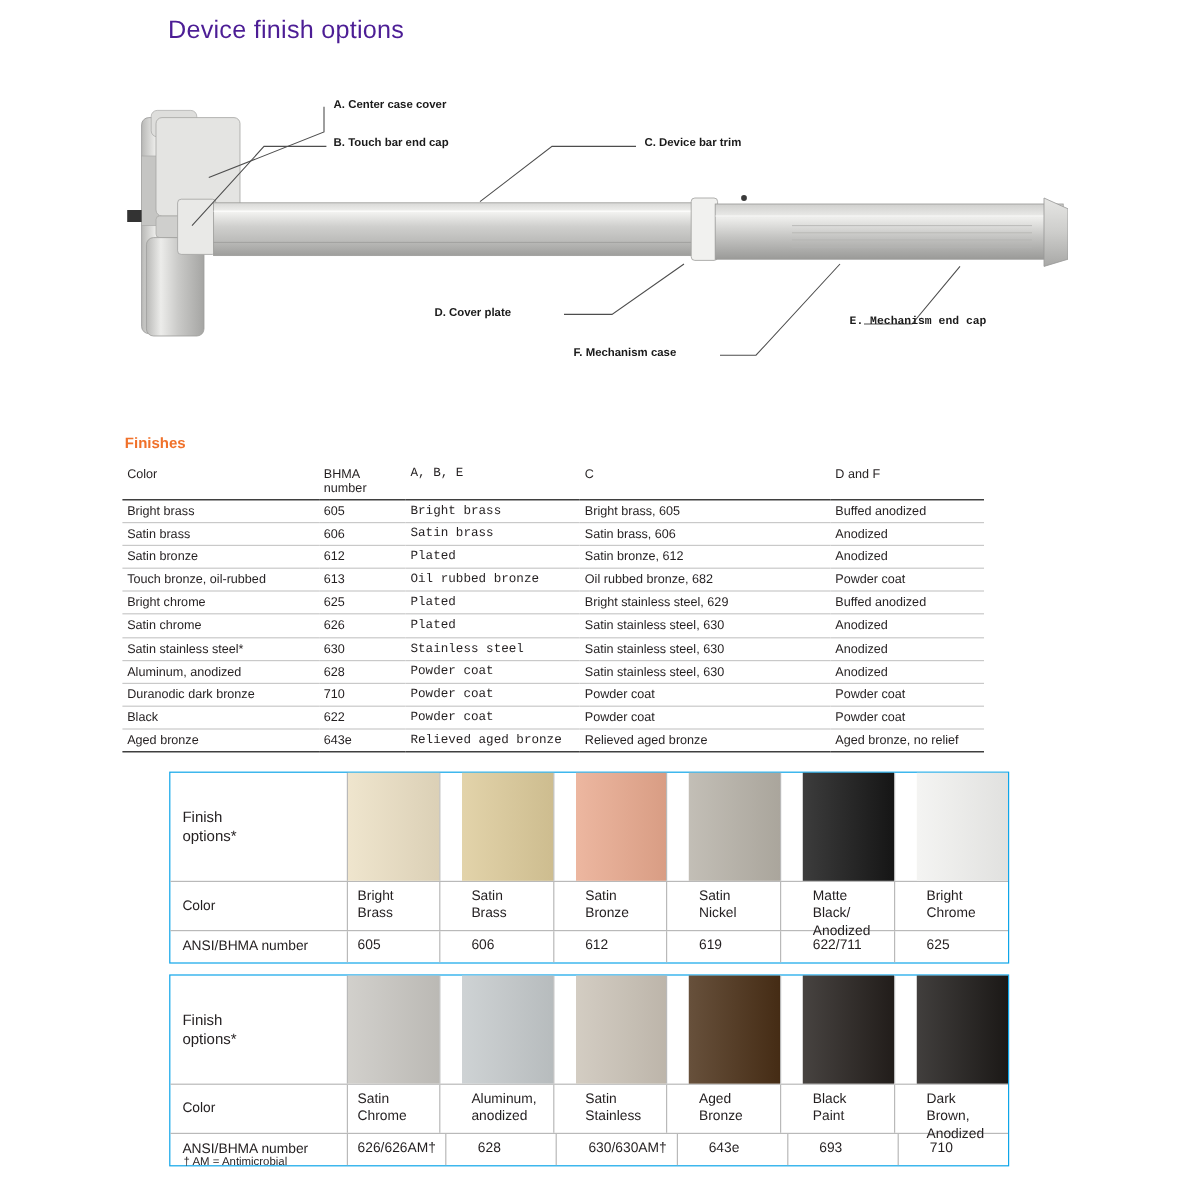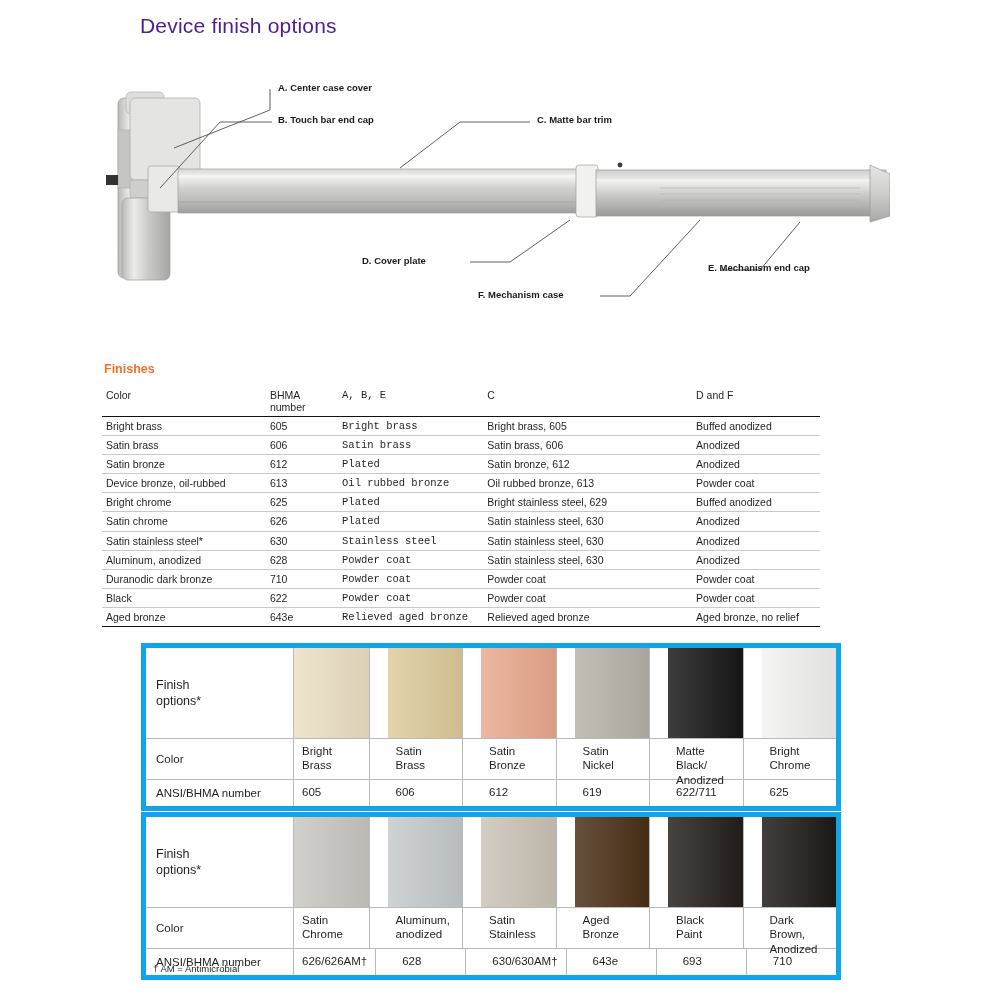--- a/index.html
+++ b/index.html
@@ -88,21 +88,21 @@
   .col-bhma  { width: 68px; }
   .col-abe   { width: 148px; font-family: Liberation Mono, monospace; }
   .col-c     { width: 222px; }
   .col-df    { width: 130px; }
 
   
   .swatch-block {
     position: absolute;
     left: 141px;
     width: 700px;
-    border: 5px solid #0ea5e9;
+    border: 1px solid #0ea5e9;
     box-sizing: border-box;
   }
   #swatch-block-1 { top: 643px; }
   #swatch-block-2 { top: 812px; }
 
   .swatch-row {
     display: flex;
     width: 100%;
   }
   .swatch-row.colors { height: 90px; }
@@ -223,23 +223,23 @@
       <polyline points="170,19 170,40 74,78" fill="none" stroke="#4d4d4d" stroke-width="0.9"></polyline>
       <polyline points="172,52 120,52 60,118" fill="none" stroke="#4d4d4d" stroke-width="0.9"></polyline>
       <polyline points="430,52 360,52 300,98" fill="none" stroke="#4d4d4d" stroke-width="0.9"></polyline>
       <polyline points="370,192 410,192 470,150" fill="none" stroke="#4d4d4d" stroke-width="0.9"></polyline>
       <polyline points="500,226 530,226 600,150" fill="none" stroke="#4d4d4d" stroke-width="0.9"></polyline>
       <polyline points="620,200 660,200 700,152" fill="none" stroke="#4d4d4d" stroke-width="0.9"></polyline>
     </svg>
 
     <div class="callout-label" style="left:178px; top:12px;">A. Center case cover</div>
     <div class="callout-label" style="left:178px; top:44px;">B. Touch bar end cap</div>
-    <div class="callout-label" style="left:437px; top:44px;">C. Matte bar trim</div>
+    <div class="callout-label" style="left:437px; top:44px;">C. Device bar trim</div>
     <div class="callout-label" style="left:262px; top:185px;">D. Cover plate</div>
-    <div class="callout-label" style="left:608px; top:192px;">E. Mechanism end cap</div>
+    <div class="callout-label" style="left:608px; top:192px;font-family:Liberation Mono, monospace;">E. Mechanism end cap</div>
     <div class="callout-label" style="left:378px; top:219px;">F. Mechanism case</div>
   </div>
 
   <div class="finishes-heading">Finishes</div>
 
   <table class="finishes">
     <thead>
       <tr>
         <th class="col-color">Color</th>
         <th class="col-bhma">
@@ -267,24 +267,24 @@
           <td class="col-df">Anodized</td>
         </tr>
         <tr>
           <td class="col-color">Satin bronze</td>
           <td class="col-bhma">612</td>
           <td class="col-abe">Plated</td>
           <td class="col-c">Satin bronze, 612</td>
           <td class="col-df">Anodized</td>
         </tr>
         <tr>
-          <td class="col-color">Device bronze, oil-rubbed</td>
+          <td class="col-color">Touch bronze, oil-rubbed</td>
           <td class="col-bhma">613</td>
           <td class="col-abe">Oil rubbed bronze</td>
-          <td class="col-c">Oil rubbed bronze, 613</td>
+          <td class="col-c">Oil rubbed bronze, 682</td>
           <td class="col-df">Powder coat</td>
         </tr>
         <tr>
           <td class="col-color">Bright chrome</td>
           <td class="col-bhma">625</td>
           <td class="col-abe">Plated</td>
           <td class="col-c">Bright stainless steel, 629</td>
           <td class="col-df">Buffed anodized</td>
         </tr>
         <tr>

